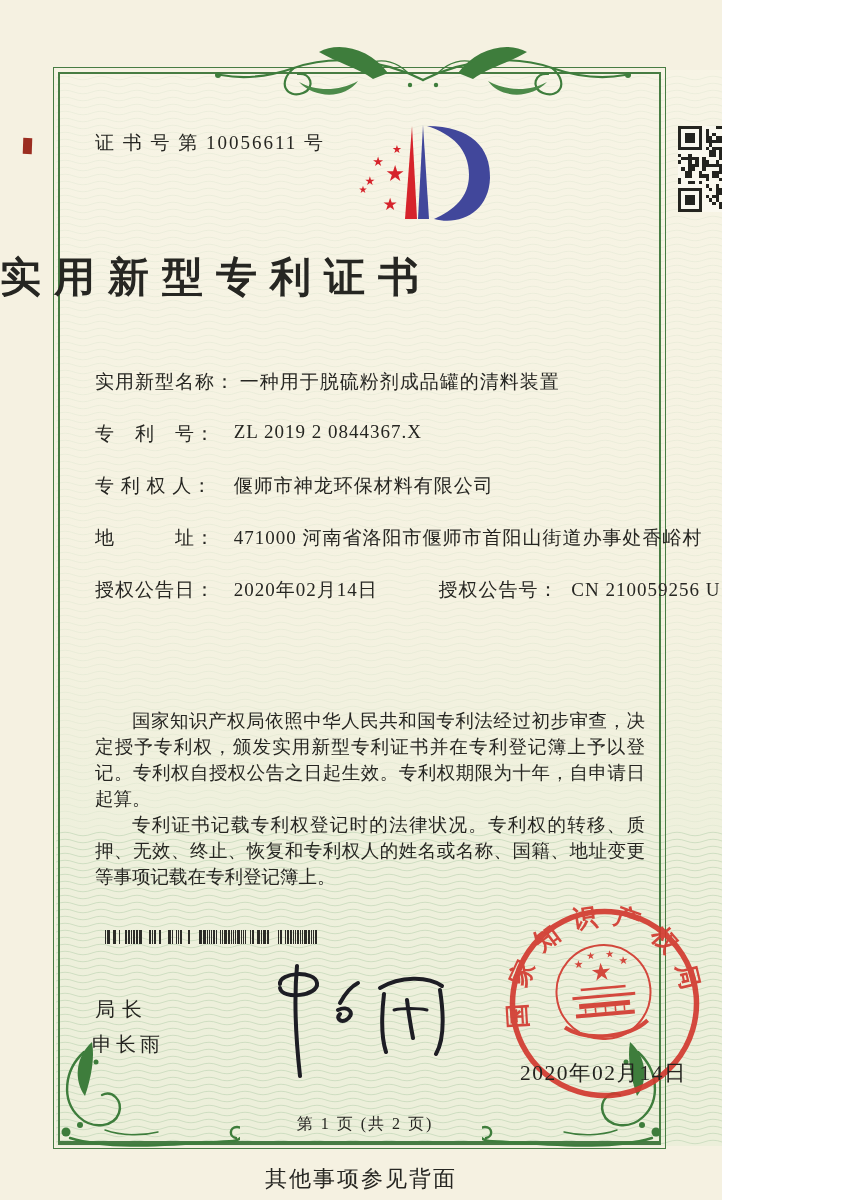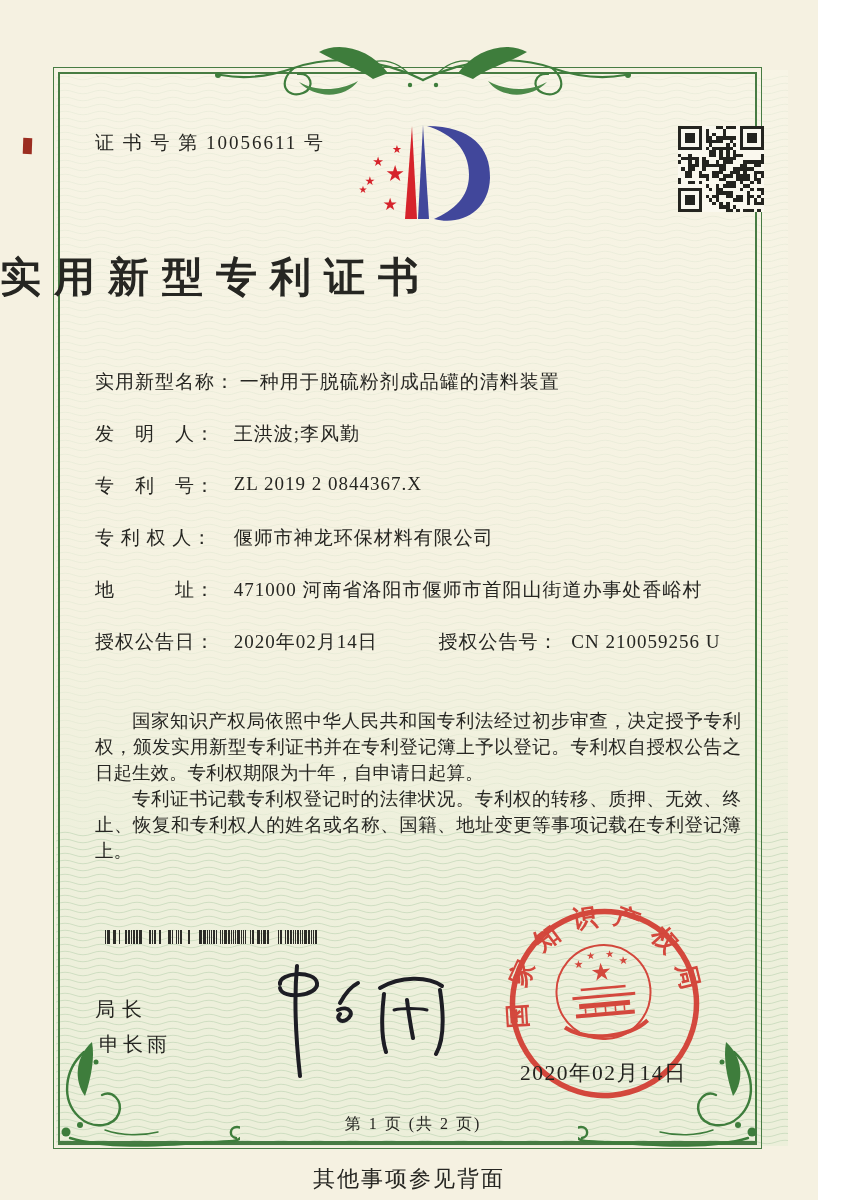--- a/index.html
+++ b/index.html
@@ -1,17 +1,17 @@
 <!DOCTYPE html>
 <html><head>
 <meta charset="utf-8">
 <style>
   html,body{margin:0;padding:0;}
   .page{
-    position:relative;width:818px;height:1200px;overflow:hidden;
+    position:relative;width:722px;height:1200px;overflow:hidden;
     background:#f5f1e1;
     font-family:"Liberation Serif","DejaVu Serif",serif;
     color:#262622;
   }
   .inner-bg{
     position:absolute;left:56px;top:70px;width:732px;height:1076px;
     background:linear-gradient(180deg,#f7f4e5 0%,#f5f2e1 50%,#eef0dc 72%,#ecefda 100%);
   }
   .waves{position:absolute;left:56px;top:70px;width:732px;height:1076px;}
   .frame-outer{position:absolute;left:53px;top:67px;right:56px;bottom:51px;border:1.5px solid #477c43;}
@@ -31,21 +31,21 @@
   .flabel{display:inline-block;min-width:134px;letter-spacing:1px;vertical-align:top;}
   .fvalue{letter-spacing:1px;}
   .gpair1 .fvalue{display:inline-block;width:200px;}
   .gpair2 .flabel{min-width:128px;}
   .body-text{position:absolute;left:95px;right:77px;top:708px;font-size:18.5px;
     line-height:26px;text-align:justify;}
   .body-text p{margin:0;text-indent:2em;}
   .barcode{position:absolute;left:105px;top:930px;width:215px;height:14px;}
   .issuer-title{position:absolute;left:95px;top:996px;font-size:20px;letter-spacing:7px;
     font-family:"Liberation Sans","DejaVu Sans",sans-serif;}
-  .issuer-name{position:absolute;left:99px;top:1031px;font-size:20px;letter-spacing:4px;
+  .issuer-name{position:absolute;left:92px;top:1031px;font-size:20px;letter-spacing:4px;
     font-family:Liberation Serif, serif;}
   .signature{position:absolute;left:222px;top:948px;width:240px;height:130px;}
   .seal{position:absolute;left:497px;top:896px;width:215px;height:215px;transform:rotate(-5deg);opacity:.92;}
   .seal-date{position:absolute;left:520px;top:1058px;font-size:21.5px;letter-spacing:1.5px;color:#23231f;}
   .page-info{position:absolute;left:0;right:0;top:1114px;text-align:center;font-size:16px;letter-spacing:2px;padding-left:8px;}
   .back-note{position:absolute;left:0;right:0;top:1164px;text-align:center;font-size:22px;letter-spacing:2px;}
   svg{display:block;}
 </style>
 </head>
 <body>
@@ -490,24 +490,20 @@
     </svg>
 
   <div class="cert-title">实用新型专利证书</div>
 
   <div class="fields">
     <div class="frow">
       <span class="flabel">实用新型名称：</span>
       <span class="fvalue">一种用于脱硫粉剂成品罐的清料装置</span>
     </div>
     <div class="frow">
-      <span class="flabel">发　明　人：</span>
-      <span class="fvalue">王洪波;李风勤</span>
-    </div>
-    <div class="frow">
       <span class="flabel">专　利　号：</span>
       <span class="fvalue">ZL 2019 2 0844367.X</span>
     </div>
     <div class="frow">
       <span class="flabel">专 利 权 人：</span>
       <span class="fvalue">偃师市神龙环保材料有限公司</span>
     </div>
     <div class="frow">
       <span class="flabel">地　　　址：</span>
       <span class="fvalue">471000 河南省洛阳市偃师市首阳山街道办事处香峪村</span>

